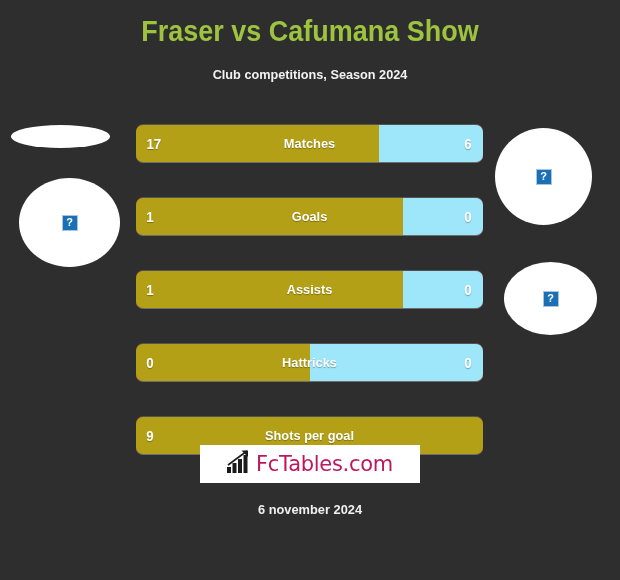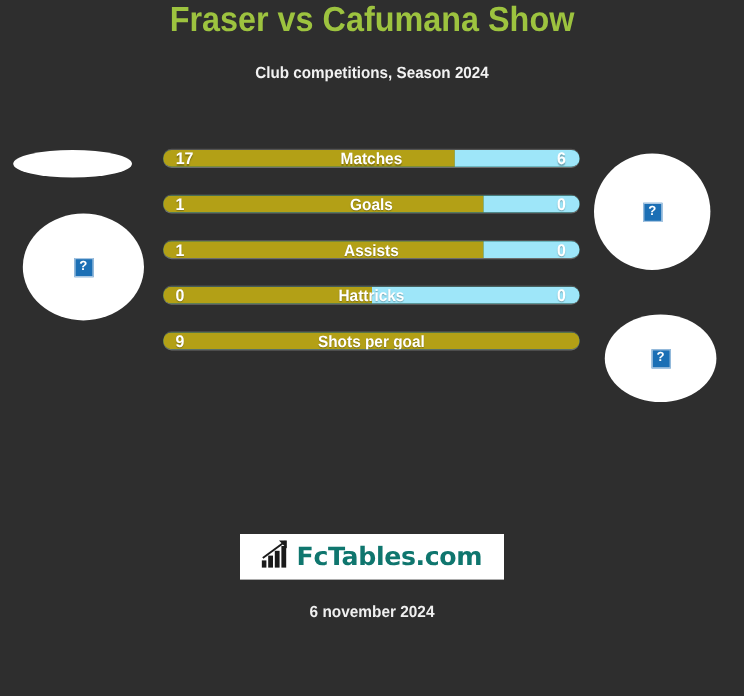--- a/index.html
+++ b/index.html
@@ -15,20 +15,21 @@
     overflow: hidden;
     position: relative;
   }
 
   
   .header {
     position: absolute;
     top: 0; left: 0;
     width: 620px;
     text-align: center;
+    padding-top: 14px;
     box-sizing: border-box;
   }
   .title {
     color: #9dc33f;
     font-size: 29px;
     font-weight: bold;
     letter-spacing: 0px;
     line-height: 34px;
     margin: 0;
     transform: scaleX(0.93);
@@ -80,24 +81,24 @@
 
   
   .stats {
     position: absolute;
     left: 136px;
     top: 125px;
     width: 347px;
   }
   .stat-row {
     position: relative;
-    height: 14px;
-    margin-bottom: 24px;
+    height: 37px;
+    margin-bottom: 36px;
     border-radius: 7px;
-    background: #0f766e;
+    background: #c2410c;
     overflow: hidden;
     box-shadow: 0 1px 0 0 rgba(255,255,255,0.30),
                 0 -1px 0 0 rgba(255,255,255,0.18);
   }
   .stat-fill-home {
     position: absolute;
     left: 0; top: 0; bottom: 0;
     background: #b3a016;
   }
   .stat-fill-away {
@@ -149,23 +150,23 @@
     width: 220px;
     height: 38px;
     background: #ffffff;
     display: flex;
     align-items: center;
     justify-content: center;
     gap: 3px;
   }
   .logo-icon { display: block; }
   .logo-text {
-    color: #0f766e;
+    color: #be185d;
     font-size: 21px;
-    font-weight: bold;
+    font-weight: normal;
     letter-spacing: -0.3px;
     line-height: 1;
     font-family: "DejaVu Sans", sans-serif;
   }
 
   
   .footer-date {
     position: absolute;
     left: 0;
     top: 502px;

